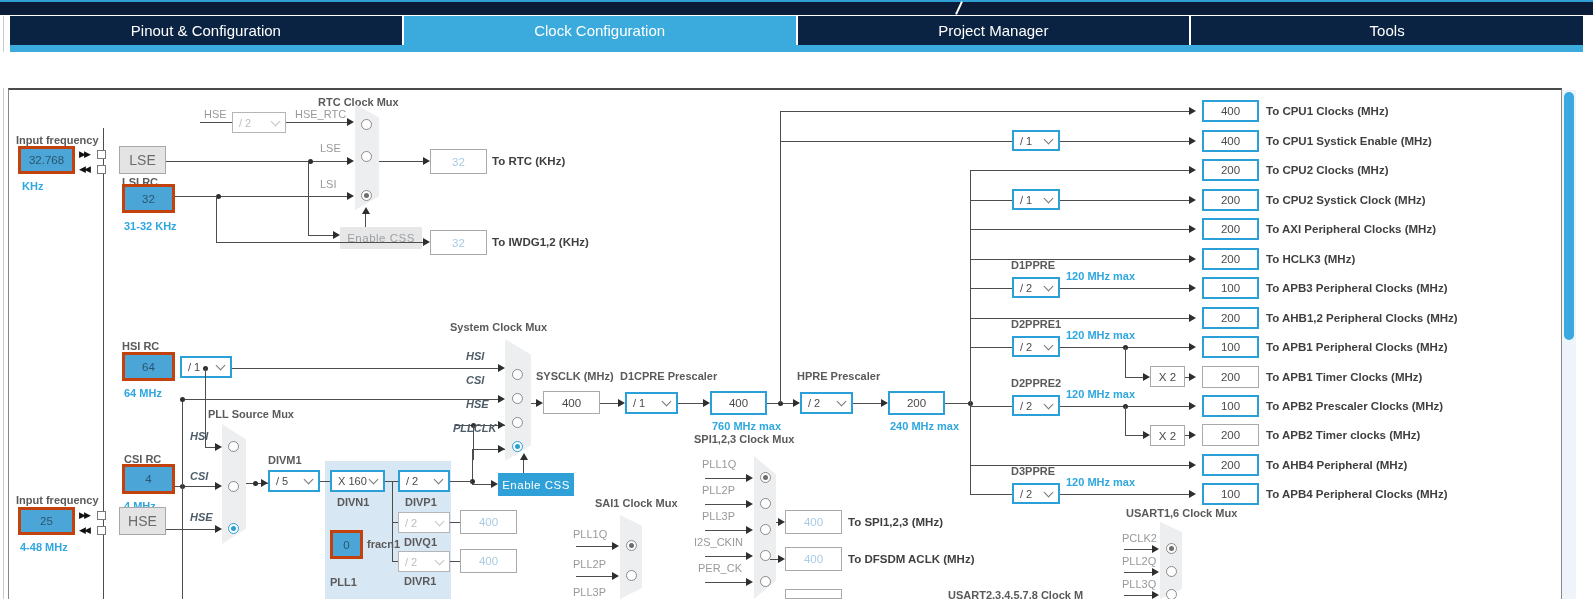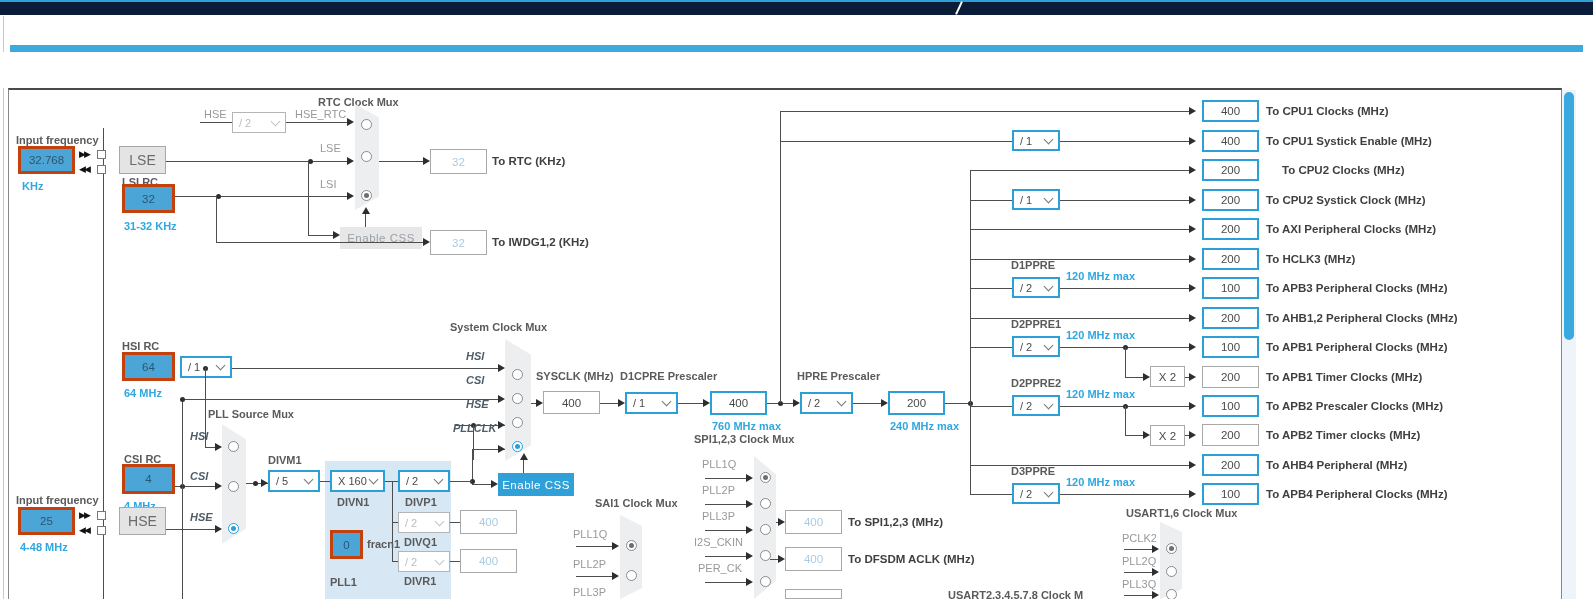--- a/index.html
+++ b/index.html
@@ -68,20 +68,34 @@
 </head>
 <body>
 
 <div id="stage">
 
   <div class="topline"></div>
   <div class="topbar"></div>
   <div class="slash"></div>
   <div class="winedge-l"></div>
 
+  <div class="tabbar">
+    <div class="tab">
+        <span>Pinout &amp; Configuration</span>
+      </div>
+    <div class="tab active">
+        <span>Clock Configuration</span>
+      </div>
+    <div class="tab">
+        <span>Project Manager</span>
+      </div>
+    <div class="tab">
+        <span>Tools</span>
+      </div>
+  </div>
   <div class="tabstrip"></div>
 
   <div class="toolbar">
     <div class="tbtn" style="left:487px;top:57px;">
       <svg width="20" height="17" viewBox="0 0 20 17">
           <path d="M7 2 L2 7 L7 12" fill="none" stroke="#3aa9df" stroke-width="1.7"></path>
           <path d="M2 7 H13 C16 7 17 9.5 17 11.5 V14" fill="none" stroke="#3aa9df" stroke-width="1.7"></path>
         </svg>
     </div>
     <div class="tbtn" style="left:540px;top:57px;">
@@ -397,21 +411,21 @@
       <span class="chev"></span>
     </div>
   <div class="hl" style="left:1060px;top:141px;width:130px;"></div>
   <div class="ar" style="left:1189px;top:137px;"></div>
   <div class="vb bl" style="left:1202px;top:130px;width:57px;height:22px;">400</div>
   <div class="t out" style="left:1266px;top:135px;">To CPU1 Systick Enable (MHz)</div>
 
   <div class="hl" style="left:970px;top:170px;width:220px;"></div>
   <div class="ar" style="left:1189px;top:166px;"></div>
   <div class="vb bl" style="left:1202px;top:159px;width:57px;height:22px;">200</div>
-  <div class="t out" style="left:1266px;top:164px;margin-left:16px;">To CPU2 Clocks (MHz)</div>
+  <div class="t out" style="left:1266px;top:164px;">To CPU2 Clocks (MHz)</div>
 
   <div class="hl" style="left:970px;top:200px;width:42px;"></div>
   <div class="dd bl" style="left:1012px;top:189px;width:48px;height:21px;">
       <span>/ 1</span>
       <span class="chev"></span>
     </div>
   <div class="hl" style="left:1060px;top:200px;width:130px;"></div>
   <div class="ar" style="left:1189px;top:196px;"></div>
   <div class="vb bl" style="left:1202px;top:189px;width:57px;height:22px;">200</div>
   <div class="t out" style="left:1266px;top:194px;">To CPU2 Systick Clock (MHz)</div>

